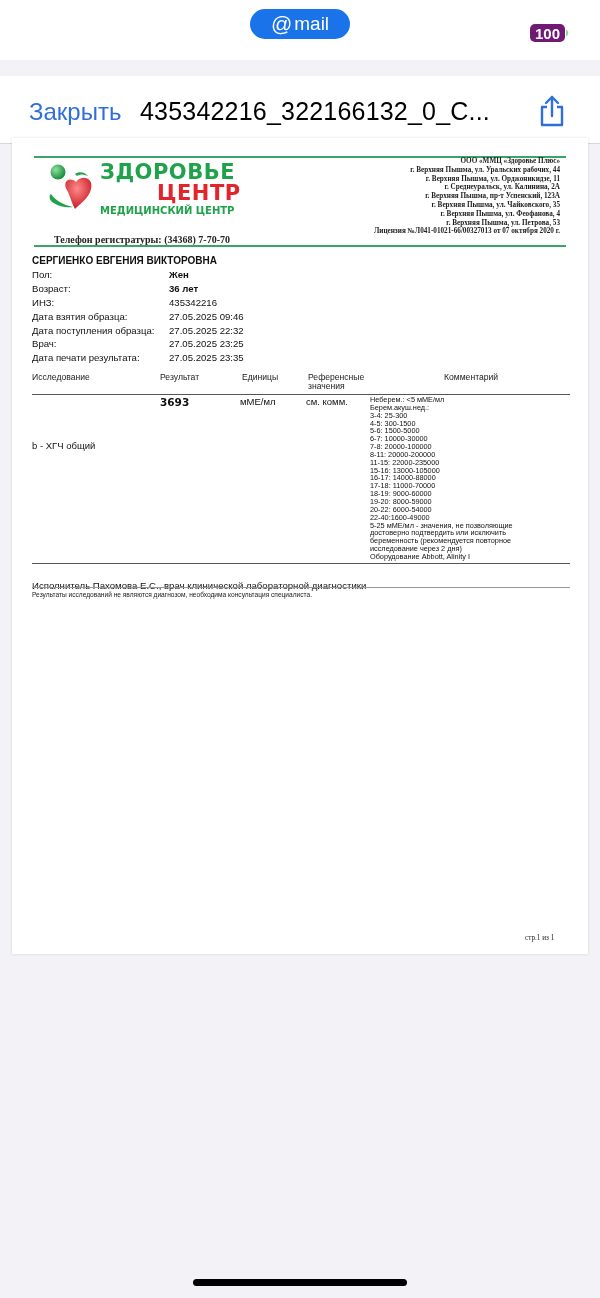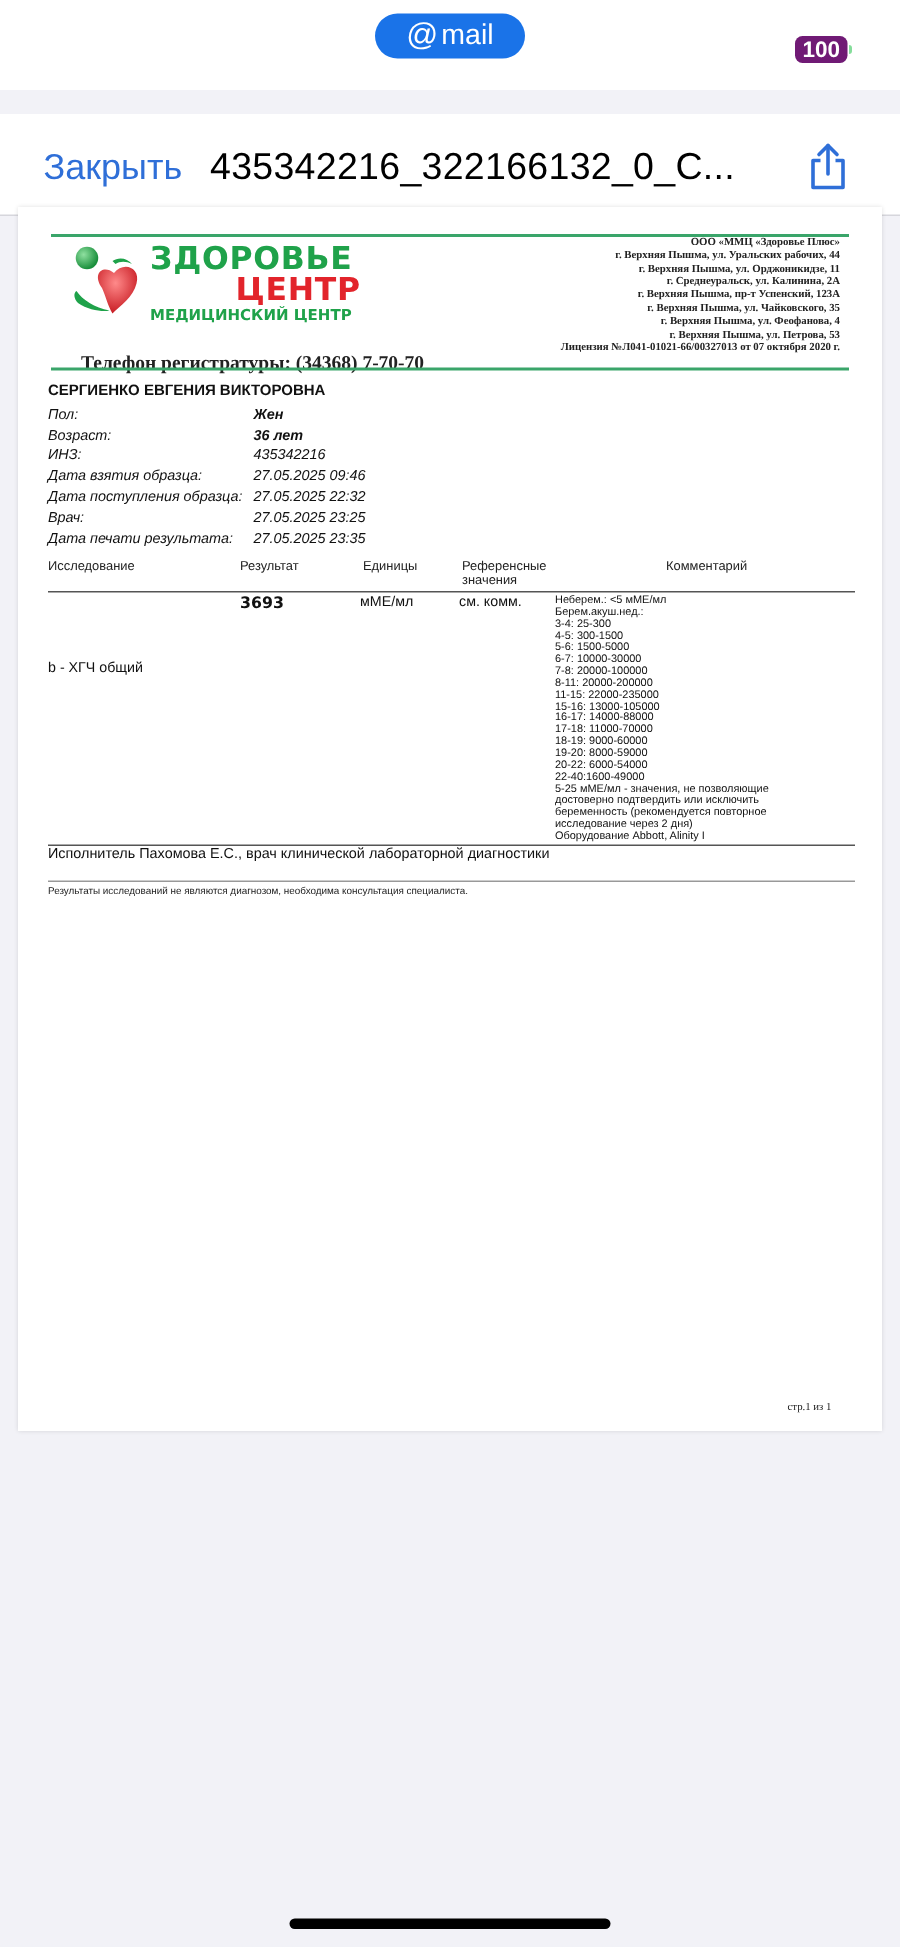--- a/index.html
+++ b/index.html
@@ -17,36 +17,36 @@
     .doc-title { position: absolute; left: 140px; top: 21px; color: #000; font-size: 25px; letter-spacing: .2px; }
     .share-btn { position: absolute; left: 536px; top: 18px; width: 32px; height: 34px; }
 
     .page { position: absolute; left: 12px; top: 138px; width: 576px; height: 816px; background: #fff; box-shadow: 0 0 3px rgba(0,0,0,.12); }
     .hline { position: absolute; height: 2px; background: #3aa56a; }
     .logo-icon { position: absolute; left: 35px; top: 24px; width: 52px; height: 52px; }
     .logo-title { position: absolute; font-family: "DejaVu Sans", sans-serif; font-weight: bold; }
     .lt1 { left: 88px; top: 22px; color: #1fa24a; font-size: 21px; letter-spacing: .5px; }
     .lt2 { left: 145px; top: 43px; color: #e2242b; font-size: 21px; letter-spacing: .5px; }
     .lt3 { left: 88px; top: 67px; color: #1fa24a; font-size: 10px; }
-    .phone { position: absolute; left: 42px; top: 96px; font-family: "Liberation Serif", serif; font-weight: bold; font-size: 13px; color: #222; }
+    .phone { position: absolute; left: 42px; top: 96px; font-family: "Liberation Serif", serif; font-weight: bold; font-size: 10px; color: #222; }
     .addresses { position: absolute; right: 28px; top: 19px; font-family: "Liberation Serif", serif; font-weight: bold; font-size: 7.2px; color: #222; text-align: right; line-height: 8.8px; }
 
     .patient { position: absolute; left: 20px; top: 117px; font-size: 9.6px; color: #111; }
     .patient .name { font-weight: bold; font-size: 10px; margin-bottom: 2px; }
-    .prow { display: flex; height: 13.8px; align-items: flex-end; font-style: italic; }
+    .prow { display: flex; height: 13.8px; align-items: center; }
     .prow .lbl { width: 137px; }
     .prow .val.bold { font-weight: bold; }
 
     .thead { position: absolute; left: 20px; top: 233px; width: 538px; height: 24px; border-bottom: 1px solid #555; font-size: 8.6px; color: #222; }
     .th { position: absolute; top: 2px; line-height: 9px; }
     .trow { position: absolute; left: 20px; top: 258px; width: 538px; font-size: 9.5px; color: #111; }
     .trow .td { position: absolute; top: 0; }
     .comment { position: absolute; left: 358px; top: 258px; font-size: 7.3px; color: #111; line-height: 7.85px; width: 180px; }
     .rowline { position: absolute; left: 20px; top: 425px; width: 538px; height: 1px; background: #555; }
-    .executor { position: absolute; left: 20px; top: 426px; font-size: 9.6px; color: #111; }
+    .executor { position: absolute; left: 20px; top: 442px; font-size: 9.6px; color: #111; }
     .footline { position: absolute; left: 20px; top: 449px; width: 538px; height: 1px; background: #999; }
     .disclaimer { position: absolute; left: 20px; top: 453px; font-size: 6.6px; color: #222; }
     .pagenum { position: absolute; left: 513px; top: 796px; font-family: "Liberation Serif", serif; font-size: 7.2px; color: #222; }
 
     .home-indicator { position: absolute; left: 193px; top: 1279px; width: 214px; height: 7px; background: #000; border-radius: 4px; }
   </style>
 </head>
 <body>
 
 <div class="statusbar">

